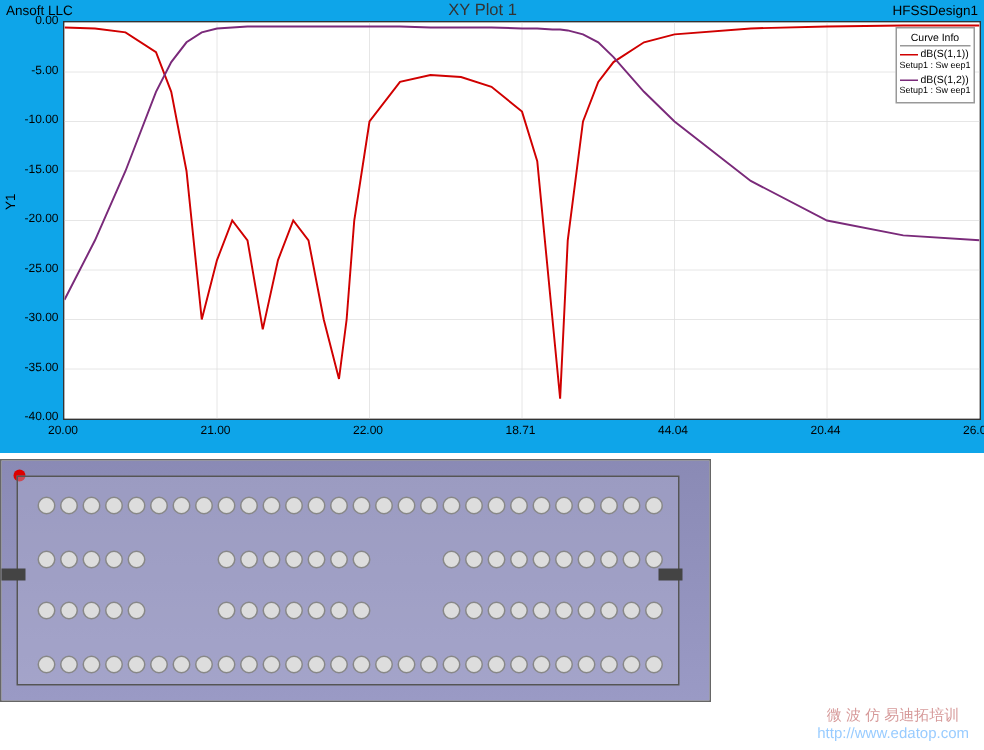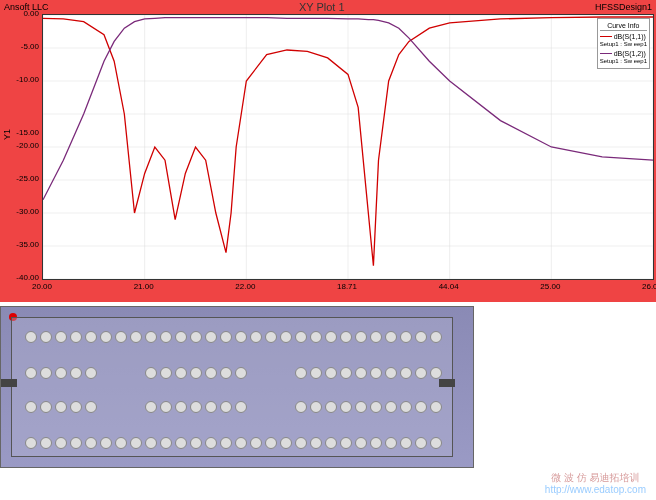--- a/index.html
+++ b/index.html
@@ -1,16 +1,16 @@
 <!DOCTYPE html>
 <html><head>
 <meta charset="utf-8">
 <style>
 body{margin:0;font-family:Arial,sans-serif;font-size:9px;background:#fff;width:656px}
-.chart-area{position:relative;width:656px;height:302px;background:#ef4444}
+.chart-area{position:relative;width:656px;height:302px;background:#0ea5e9}
 .title-bar{display:flex;justify-content:space-between;align-items:center;padding:0 4px;height:14px}
 .title-center{font-size:11px;color:#333}
 .plot-container{position:absolute;left:42px;top:14px;width:610px;height:264px}
 .plot-bg{position:absolute;left:0;top:0;width:100%;height:100%;border:1px solid #333;background:#fff}
 .ylabel{position:absolute;left:2px;top:140px;transform:rotate(-90deg);transform-origin:left top;font-size:9px}
 .xlabel{position:absolute;left:0;right:0;bottom:2px;text-align:center;font-size:9px}
 .ytick{position:absolute;right:617px;font-size:8px;text-align:right;width:30px}
 .xtick{position:absolute;top:282px;font-size:8px;text-align:center;width:30px}
 .legend{position:absolute;right:6px;top:18px;background:#fff;border:1px solid #999;padding:2px;font-size:7px;line-height:1.3}
 .legend-title{text-align:center;border-bottom:1px solid #999;margin-bottom:1px}
@@ -62,34 +62,34 @@
       </svg>
     </div>
   </div>
 
   <span class="ylabel">Y1</span>
 
   <div id="yticks">
       <div class="ytick" style="top: 9px;">0.00</div>
       <div class="ytick" style="top: 42px;">-5.00</div>
       <div class="ytick" style="top: 75px;">-10.00</div>
-      <div class="ytick" style="top: 108px; margin-top: 20px;">-15.00</div>
+      <div class="ytick" style="top: 108px;">-15.00</div>
       <div class="ytick" style="top: 141px;">-20.00</div>
       <div class="ytick" style="top: 174px;">-25.00</div>
       <div class="ytick" style="top: 207px;">-30.00</div>
       <div class="ytick" style="top: 240px;">-35.00</div>
       <div class="ytick" style="top: 273px;">-40.00</div>
     </div>
   <div id="xticks">
       <div class="xtick" style="left: 27px;">20.00</div>
       <div class="xtick" style="left: 128.667px;">21.00</div>
       <div class="xtick" style="left: 230.333px;">22.00</div>
       <div class="xtick" style="left: 332px;">18.71</div>
       <div class="xtick" style="left: 433.667px;">44.04</div>
-      <div class="xtick" style="left: 535.333px;">25.00</div>
+      <div class="xtick" style="left: 535.333px;">20.44</div>
       <div class="xtick" style="left: 637px;">26.00</div>
     </div>
 
   <div class="legend">
     <div class="legend-title">Curve Info</div>
     <div id="legend-items">
         <div class="legend-row">
           <span class="legend-line" style="background:#d00000"></span>
           <span>dB(S(1,1))</span>
         </div>

